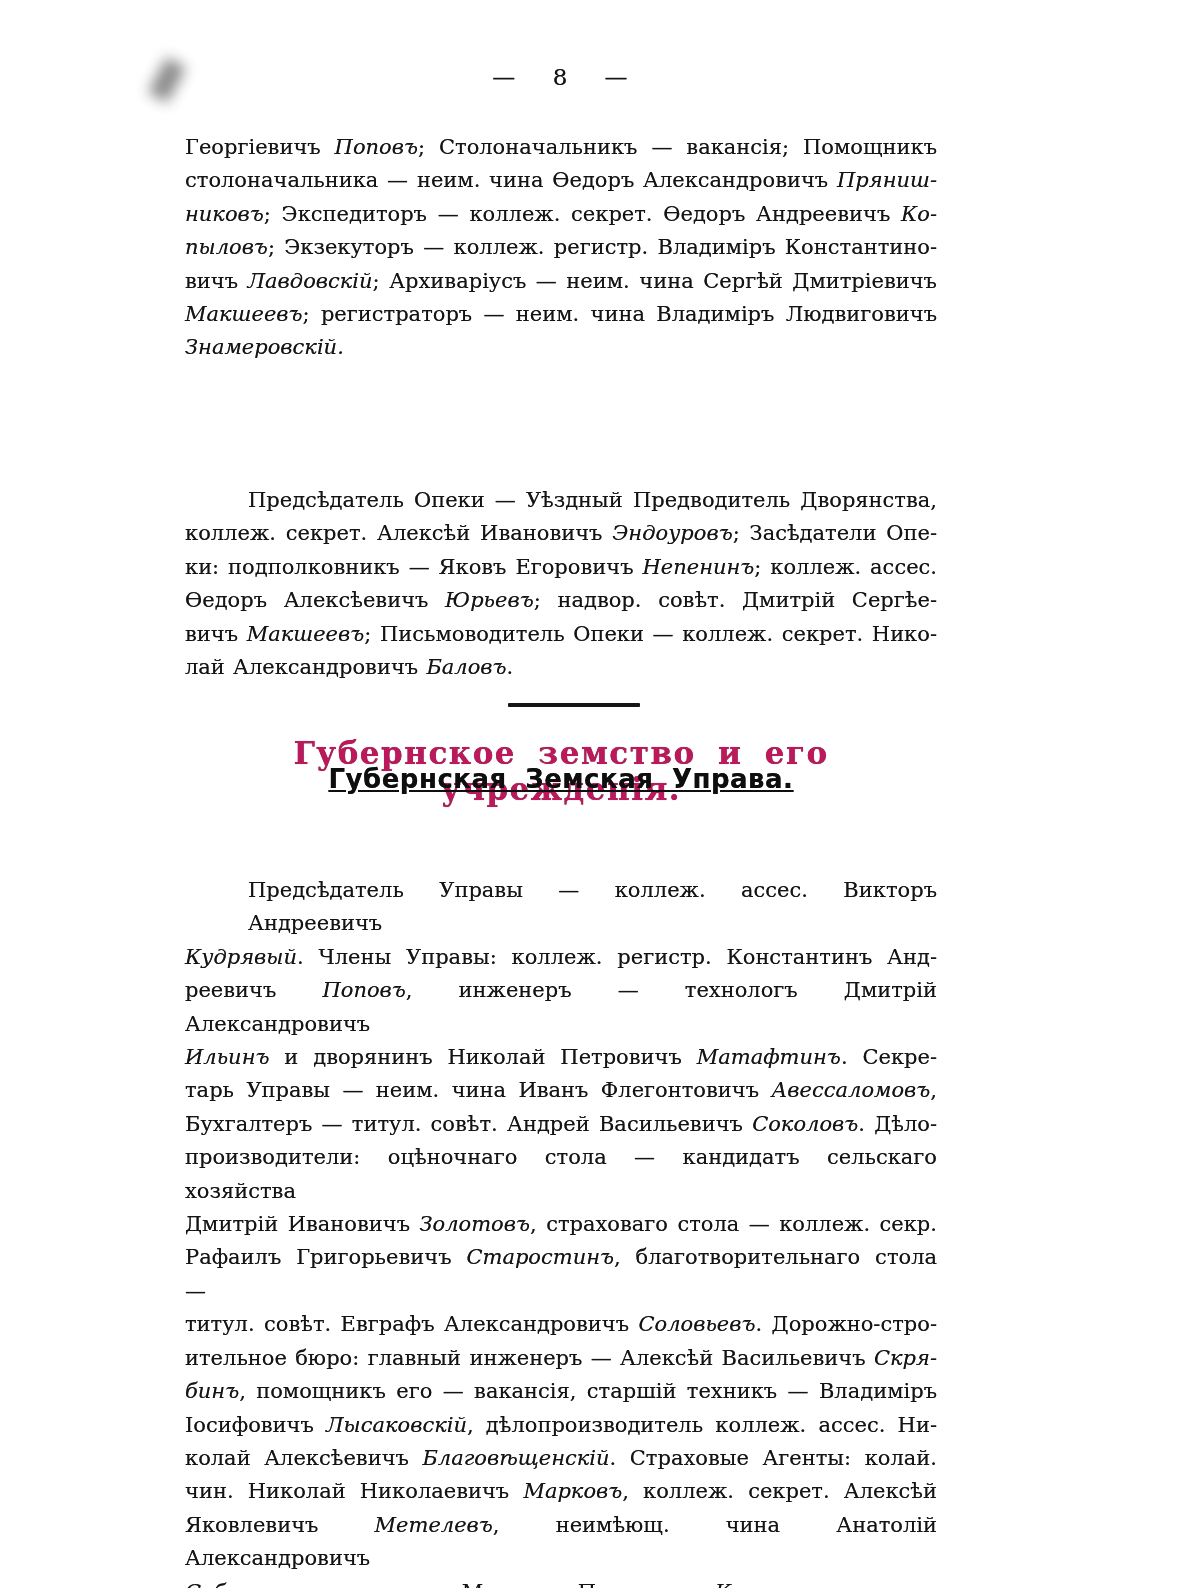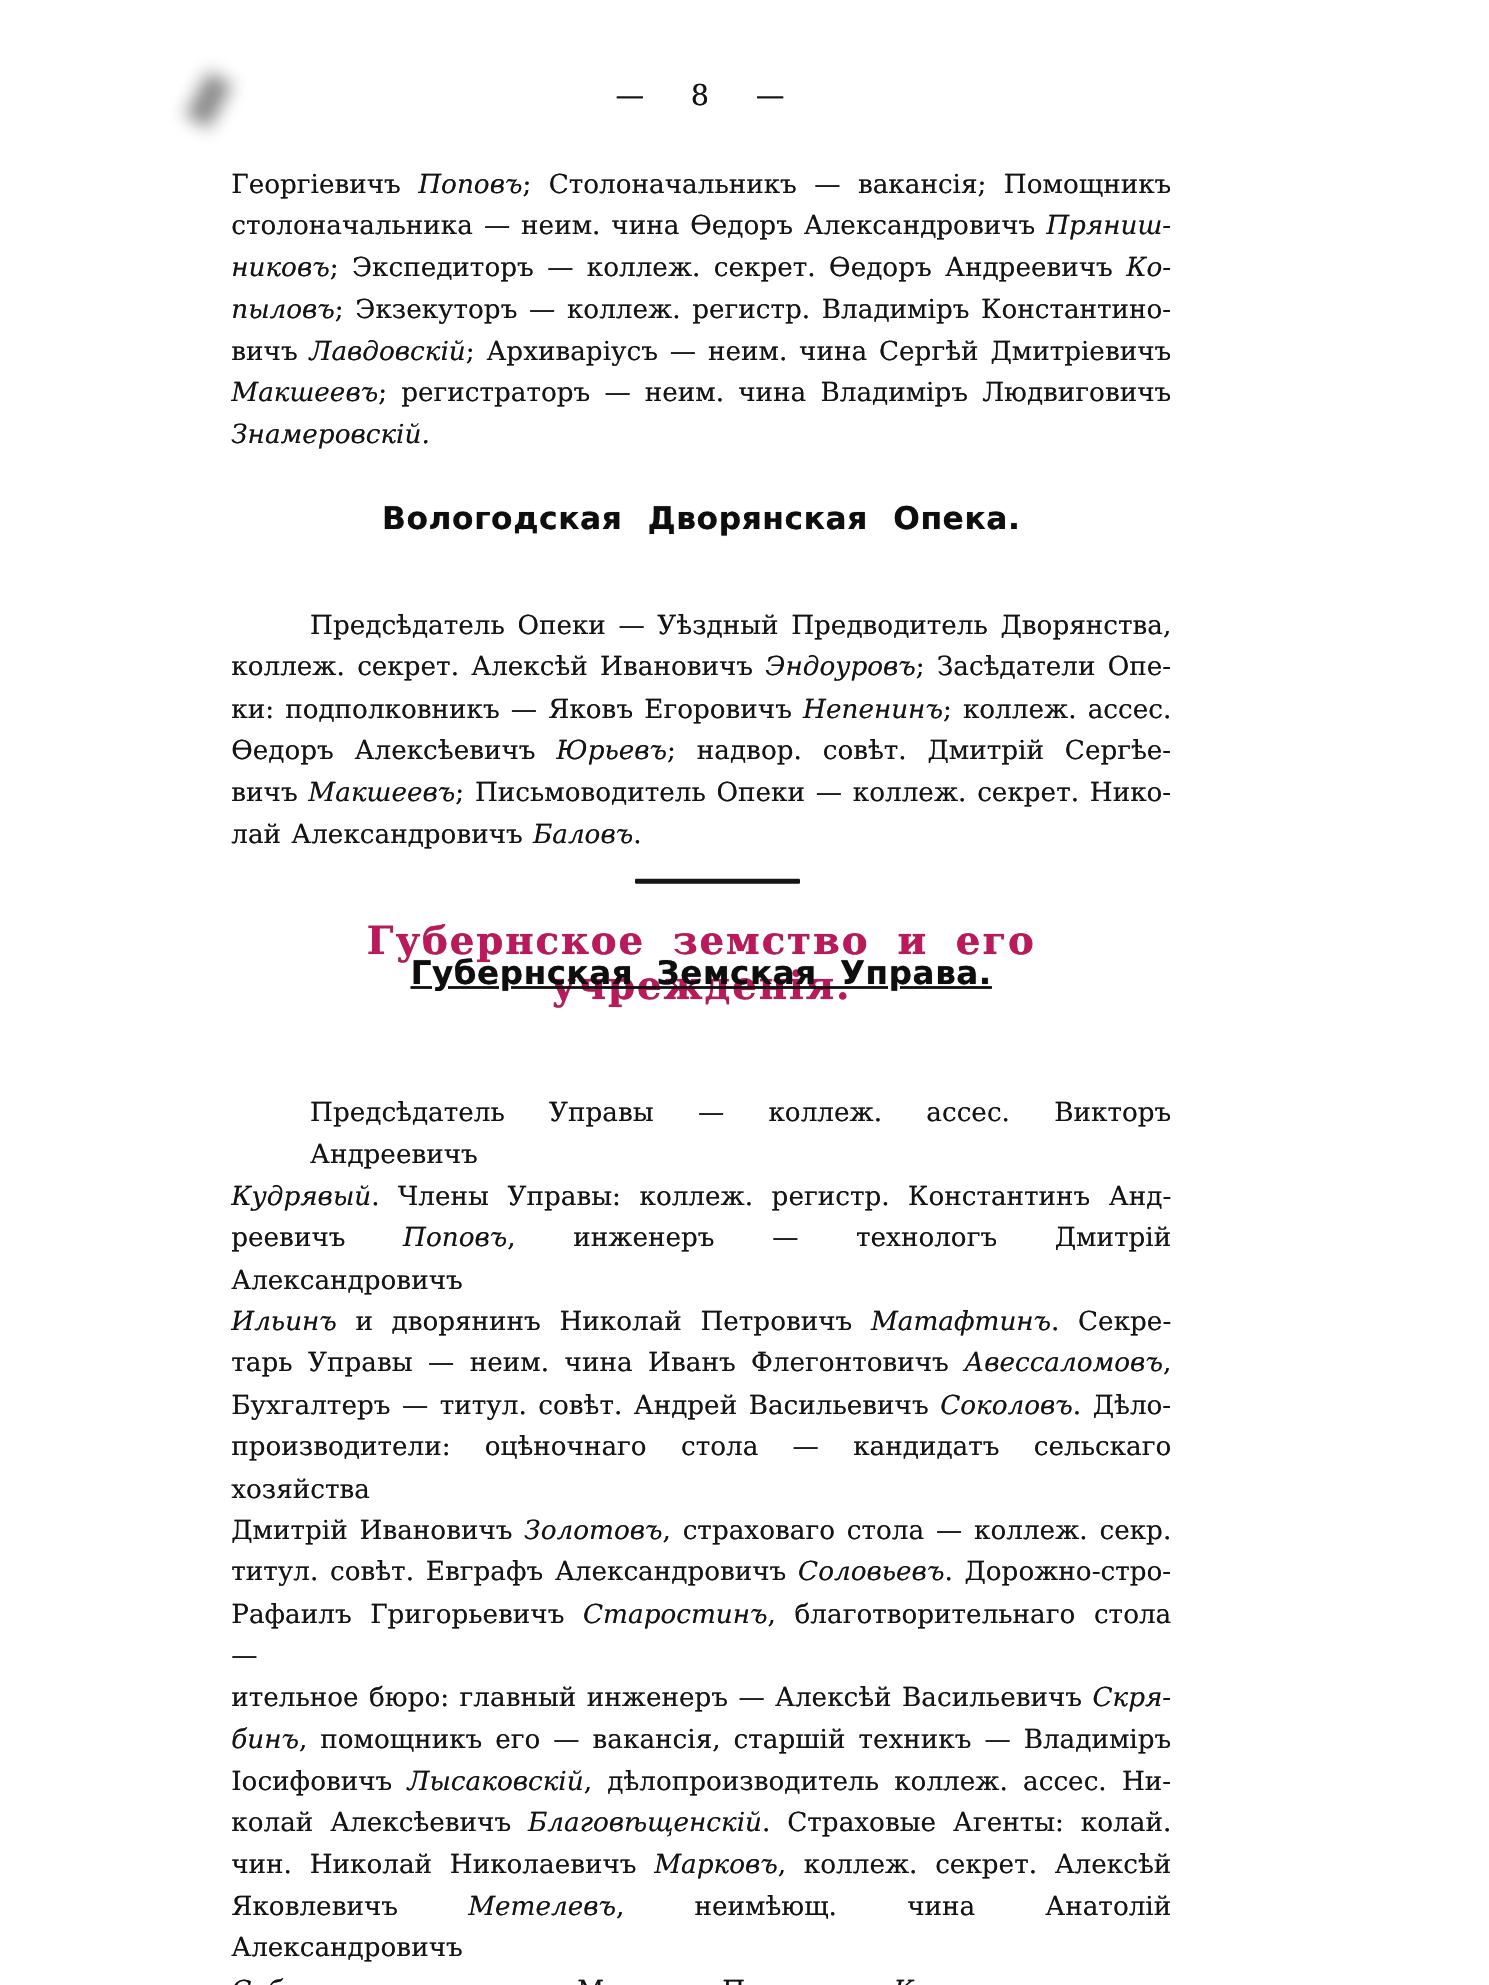--- a/index.html
+++ b/index.html
@@ -73,21 +73,20 @@
   <div class="para" id="para1">
       <div class="line"><span>Георгіевичъ </span><span class="it">Поповъ</span><span>; Столоначальникъ — вакансія; Помощникъ</span></div>
       <div class="line"><span>столоначальника — неим. чина Ѳедоръ Александровичъ </span><span class="it">Пряниш-</span></div>
       <div class="line"><span class="it">никовъ</span><span>; Экспедиторъ — коллеж. секрет. Ѳедоръ Андреевичъ </span><span class="it">Ко-</span></div>
       <div class="line"><span class="it">пыловъ</span><span>; Экзекуторъ — коллеж. регистр. Владиміръ Константино-</span></div>
       <div class="line"><span>вичъ </span><span class="it">Лавдовскій</span><span>; Архиваріусъ — неим. чина Сергѣй Дмитріевичъ</span></div>
       <div class="line"><span class="it">Макшеевъ</span><span>; регистраторъ — неим. чина Владиміръ Людвиговичъ</span></div>
       <div class="line last"><span class="it">Знамеровскій.</span></div>
     </div>
 
-  <div class="h-sans" id="h-opeka">Вологодская Дворянская Опека.</div>
 
   <div class="para" id="para2">
       <div class="line first"><span>Предсѣдатель Опеки — Уѣздный Предводитель Дворянства,</span></div>
       <div class="line"><span>коллеж. секрет. Алексѣй Ивановичъ </span><span class="it">Эндоуровъ</span><span>; Засѣдатели Опе-</span></div>
       <div class="line"><span>ки: подполковникъ — Яковъ Егоровичъ </span><span class="it">Непенинъ</span><span>; коллеж. ассес.</span></div>
       <div class="line"><span>Ѳедоръ Алексѣевичъ </span><span class="it">Юрьевъ</span><span>; надвор. совѣт. Дмитрій Сергѣе-</span></div>
       <div class="line"><span>вичъ </span><span class="it">Макшеевъ</span><span>; Письмоводитель Опеки — коллеж. секрет. Нико-</span></div>
       <div class="line last"><span>лай Александровичъ </span><span class="it">Баловъ</span><span>.</span></div>
     </div>
 
@@ -99,22 +98,22 @@
 
   <div class="para" id="para3">
       <div class="line first"><span>Предсѣдатель Управы — коллеж. ассес. Викторъ Андреевичъ</span></div>
       <div class="line"><span class="it">Кудрявый</span><span>. Члены Управы: коллеж. регистр. Константинъ Анд-</span></div>
       <div class="line"><span>реевичъ </span><span class="it">Поповъ</span><span>, инженеръ — технологъ Дмитрій Александровичъ</span></div>
       <div class="line"><span class="it">Ильинъ</span><span> и дворянинъ Николай Петровичъ </span><span class="it">Матафтинъ</span><span>. Секре-</span></div>
       <div class="line"><span>тарь Управы — неим. чина Иванъ Флегонтовичъ </span><span class="it">Авессаломовъ</span><span>,</span></div>
       <div class="line"><span>Бухгалтеръ — титул. совѣт. Андрей Васильевичъ </span><span class="it">Соколовъ</span><span>. Дѣло-</span></div>
       <div class="line"><span>производители: оцѣночнаго стола — кандидатъ сельскаго хозяйства</span></div>
       <div class="line"><span>Дмитрій Ивановичъ </span><span class="it">Золотовъ</span><span>, страховаго стола — коллеж. секр.</span></div>
+      <div class="line"><span>Рафаилъ Григорьевичъ </span><span class="it">Старостинъ</span><span>, благотворительнаго стола —</span></div>
       <div class="line"><span>титул. совѣт. Евграфъ Александровичъ </span><span class="it">Соловьевъ</span><span>. Дорожно-стро-</span></div>
-      <div class="line"><span>Рафаилъ Григорьевичъ </span><span class="it">Старостинъ</span><span>, благотворительнаго стола —</span></div>
       <div class="line"><span>ительное бюро: главный инженеръ — Алексѣй Васильевичъ </span><span class="it">Скря-</span></div>
       <div class="line"><span class="it">бинъ</span><span>, помощникъ его — вакансія, старшій техникъ — Владиміръ</span></div>
       <div class="line"><span>Іосифовичъ </span><span class="it">Лысаковскій</span><span>, дѣлопроизводитель коллеж. ассес. Ни-</span></div>
       <div class="line"><span>колай Алексѣевичъ </span><span class="it">Благовѣщенскій</span><span>. Страховые Агенты: колай.</span></div>
       <div class="line"><span>чин. Николай Николаевичъ </span><span class="it">Марковъ</span><span>, коллеж. секрет. Алексѣй</span></div>
       <div class="line"><span>Яковлевичъ </span><span class="it">Метелевъ</span><span>, неимѣющ. чина Анатолій Александровичъ</span></div>
       <div class="line"><span class="it">Соболевъ</span><span>, неим. чина Михаилъ Павловичъ </span><span class="it">Куперинъ</span><span>, коллеж.</span></div>
     </div>
 
 </div>

